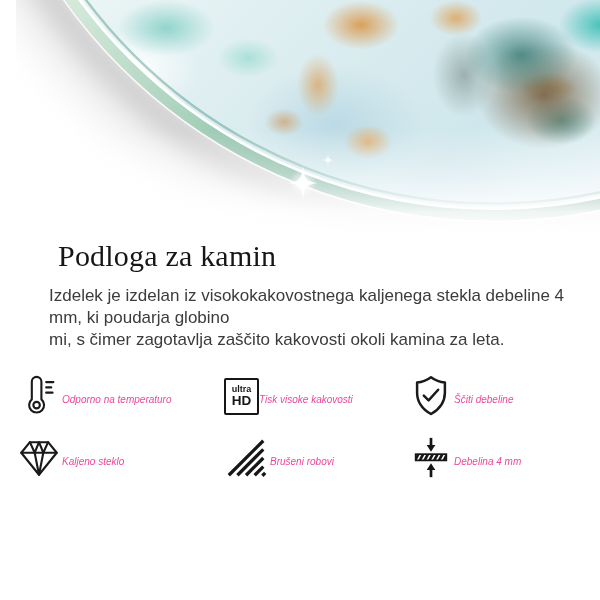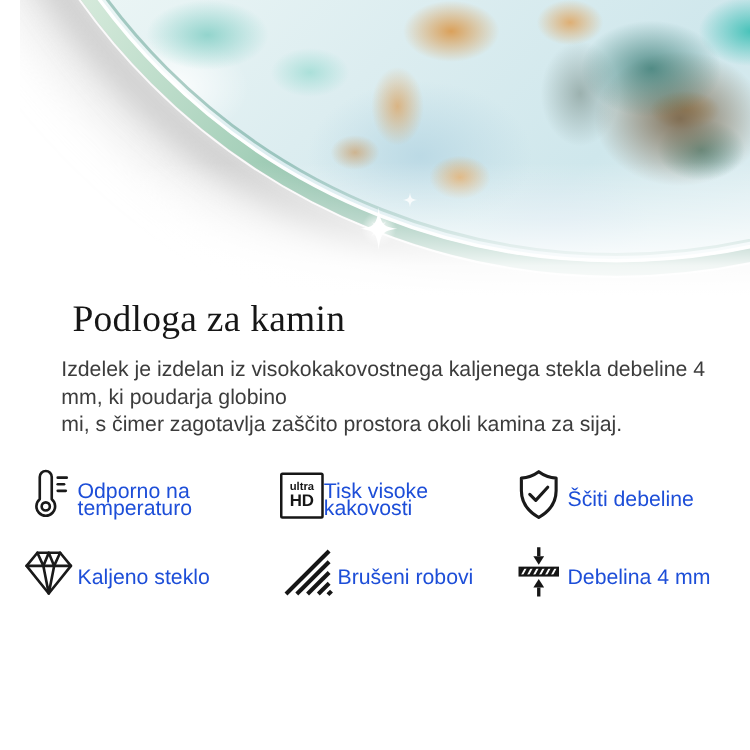--- a/index.html
+++ b/index.html
@@ -51,21 +51,21 @@
 
   
   .features{
     margin-top:23px;
     display:grid;
     grid-template-columns:208px 184px 208px;
     row-gap:18px;
   }
   .feature{display:flex;flex-direction:row;align-items:center;}
   .feature .icon-wrap{height:44px;display:flex;align-items:center;justify-content:center;}
-  .feature .label{margin-top:8px;font-size:17px;color:#1d4ed8;line-height:14px;}
+  .feature .label{margin-top:8px;font-size:10px;color:#ec4899;line-height:14px;font-style:italic;}
   .icon-svg{display:block;}
   .uhd-box{
     width:31px;height:33px;border:2.5px solid #161616;border-radius:2px;
     display:flex;flex-direction:column;align-items:center;justify-content:center;
     color:#161616;background:#fff;
   }
   .uhd-top{font-size:9px;font-weight:700;line-height:10px;letter-spacing:0;}
   .uhd-bottom{font-size:13.5px;font-weight:700;line-height:14px;letter-spacing:0;}
 </style>
 </head>
@@ -120,21 +120,21 @@
 
     <div class="hero-fade"></div>
   </div>
 
   <div class="content">
     <h1 class="title">
       <div>Podloga za kamin</div>
     </h1>
     <div class="desc">
       <div>Izdelek je izdelan iz visokokakovostnega kaljenega stekla debeline 4 mm, ki poudarja globino</div>
-      <div>mi, s čimer zagotavlja zaščito prostora okoli kamina za sijaj.</div>
+      <div>mi, s čimer zagotavlja zaščito kakovosti okoli kamina za leta.</div>
     </div>
 
     <div class="features">
 
       <div class="feature">
         <div class="icon-wrap">
           <svg class="icon-svg" width="46" height="46" viewBox="0 0 48 48" fill="none" stroke="#1a1a1a" stroke-width="2.2" stroke-linecap="round" stroke-linejoin="round">
             <path d="M16.5 27.5 L16.5 9 A5 5 0 0 1 26.5 9 L26.5 27.5 A7.8 7.8 0 1 1 16.5 27.5 Z"></path>
             <circle cx="21.5" cy="33.5" r="3.4"></circle>
             <path d="M31.5 9.5 H39"></path>

